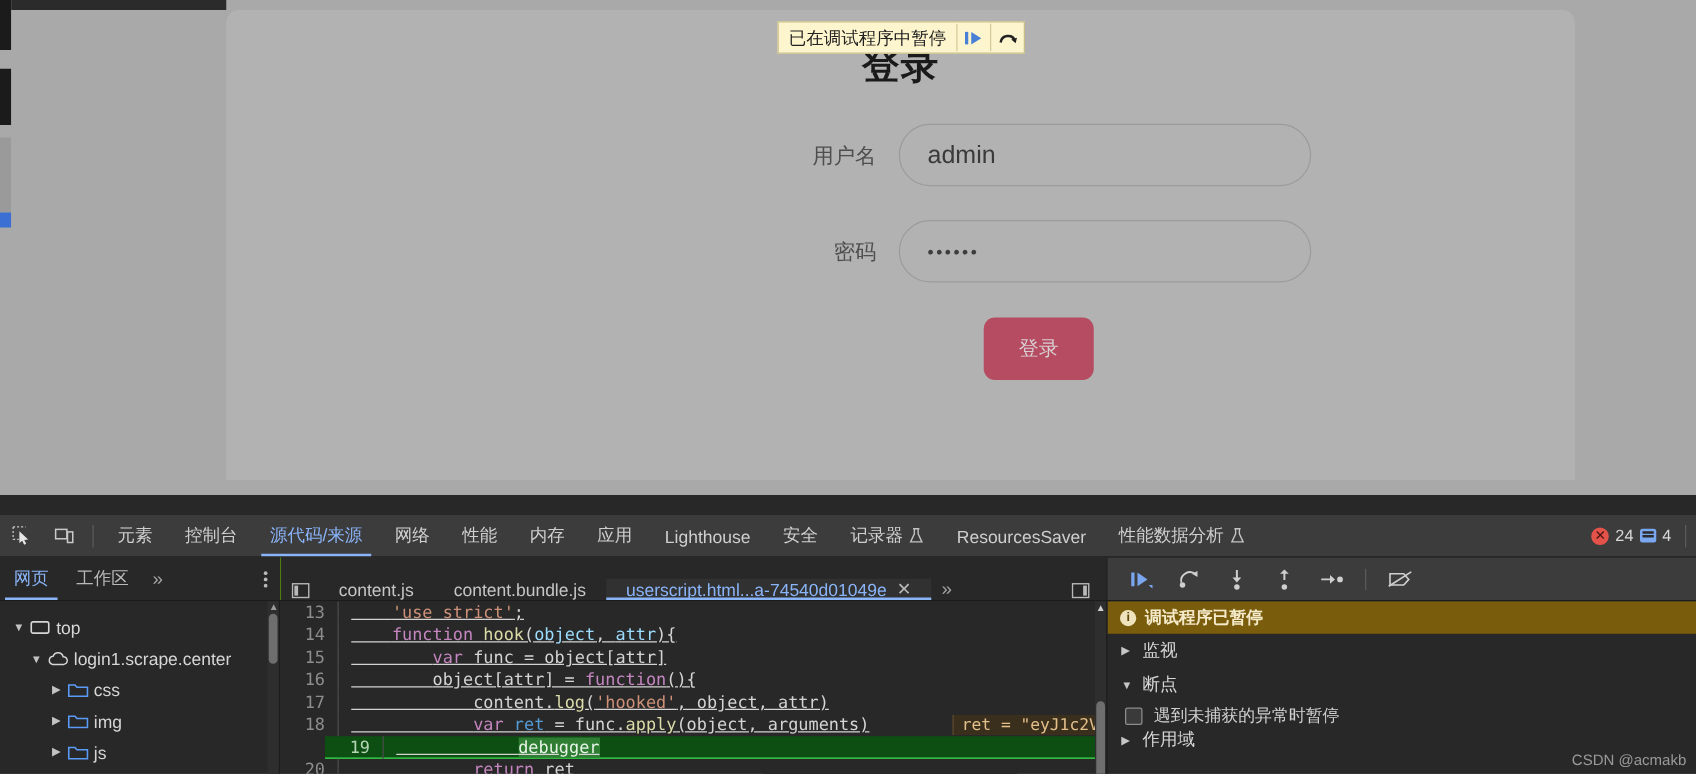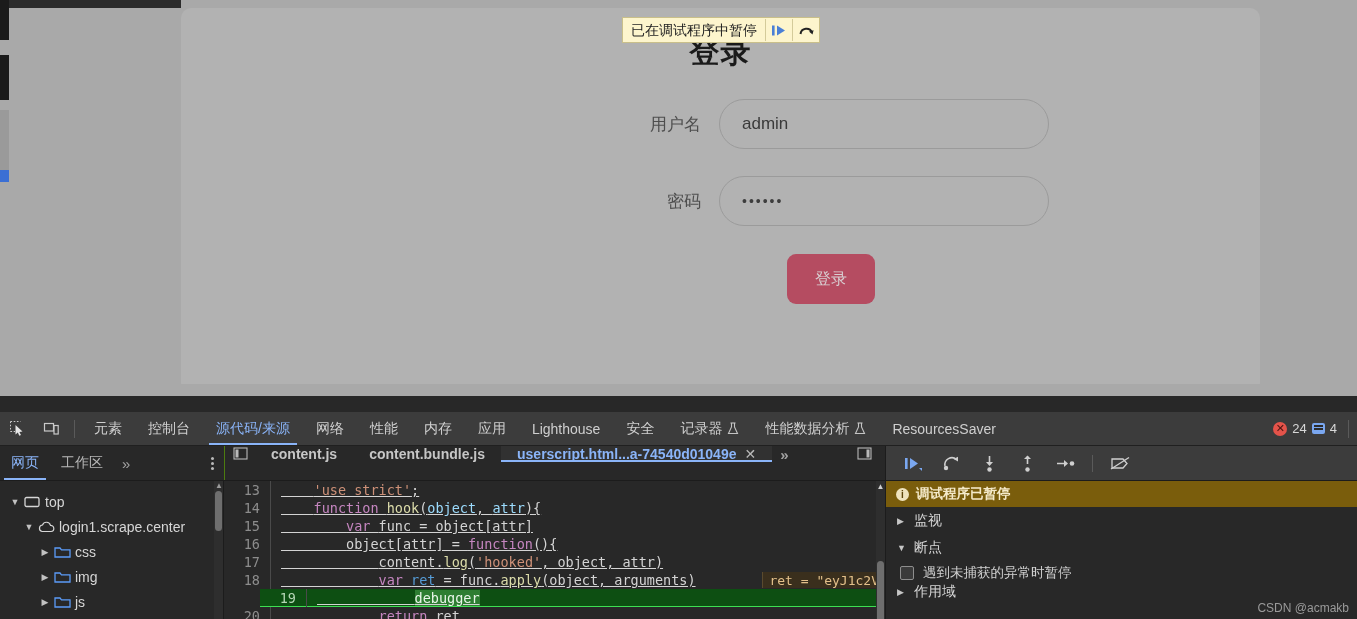--- a/index.html
+++ b/index.html
@@ -33,21 +33,21 @@
   }
 
   .form-row{position:absolute;display:flex;align-items:center;}
   .form-row .lbl{
     width:92px;text-align:right;padding-right:18px;
     font-size:17px;color:#4e4e4e;
   }
   .field{
     width:330px;height:50px;border:1px solid #9b9b9b;border-radius:25px;
     background:transparent;display:flex;align-items:center;padding:0 22px;
-    box-sizing:border-box;font-size:17px;color:#3a3a3a;
+    box-sizing:border-box;font-size:20px;color:#3a3a3a;
   }
   .field.pw{letter-spacing:2px;font-size:14px;color:#3d3d3d;}
   .row1{left:428px;top:91px;}
   .row2{left:428px;top:168px;}
 
   .login-btn{
     position:absolute;left:606px;top:246px;width:88px;height:50px;border-radius:9px;
     background:#b54c61;color:#d8cfd2;font-size:16px;
     display:flex;align-items:center;justify-content:center;border:none;
     font-family:"Liberation Sans","DejaVu Sans",sans-serif;
@@ -104,21 +104,21 @@
     padding:0 11px;height:34px;display:flex;align-items:center;font-size:14px;color:#b9b9b9;position:relative;
   }
   .nav-tab.active{color:#8ab4f8;}
   .nav-tab.active:after{content:"";position:absolute;left:4px;right:4px;bottom:0;height:2px;background:#8ab4f8;}
   .chev{color:#a2a2a2;font-size:15px;padding:0 8px;}
   .kebab{margin-left:auto;width:24px;display:flex;align-items:center;justify-content:center;color:#b9b9b9;}
   .kebab span{
     width:3px;height:3px;background:#b9b9b9;border-radius:50%;display:block;
     box-shadow:0 5px 0 #b9b9b9,0 -5px 0 #b9b9b9;
   }
-  .file-tabs{flex:1;display:flex;align-items:flex-start;background:#282828;position:relative;min-width:0;font-weight:bold;}
+  .file-tabs{flex:1;display:flex;align-items:flex-end;background:#282828;position:relative;min-width:0;}
   .panel-icon{width:30px;display:flex;align-items:center;justify-content:center;}
   .file-tab{
     padding:0 16px;display:flex;align-items:center;font-size:14px;color:#c6c6c6;
     white-space:nowrap;position:relative;gap:8px;
   }
   .file-tab.active{color:#8ab4f8;background:#313131;}
   .file-tab.active:after{content:"";position:absolute;left:0;right:0;bottom:0;height:2px;background:#8ab4f8;}
   .close-x{font-size:14px;color:#b9b9b9;}
   .dbg-toolbar{
     width:472px;display:flex;align-items:center;gap:16px;padding-left:16px;
@@ -279,29 +279,29 @@
           <span>安全</span>
         </div>
       <div class="dt-tab">
         <span>记录器</span>
         <svg class="flask" width="12" height="13" viewBox="0 0 12 13">
           <path d="M4.5 1 V5 L1.5 11.5 H10.5 L7.5 5 V1" stroke="#c4c4c4" stroke-width="1.1" fill="none"></path>
           <path d="M3.5 1 H8.5" stroke="#c4c4c4" stroke-width="1.1"></path>
         </svg>
       </div>
       <div class="dt-tab">
+          <span>ResourcesSaver</span>
+        </div>
+      <div class="dt-tab">
         <span>性能数据分析</span>
         <svg class="flask" width="12" height="13" viewBox="0 0 12 13">
           <path d="M4.5 1 V5 L1.5 11.5 H10.5 L7.5 5 V1" stroke="#c4c4c4" stroke-width="1.1" fill="none"></path>
           <path d="M3.5 1 H8.5" stroke="#c4c4c4" stroke-width="1.1"></path>
         </svg>
       </div>
-      <div class="dt-tab">
-          <span>ResourcesSaver</span>
-        </div>
 
       <div class="dt-right">
         <div class="badge">
           <span class="err-dot">✕</span>
           <span>24</span>
         </div>
         <div class="badge">
           <span class="msg-sq"></span>
           <span>4</span>
         </div>

